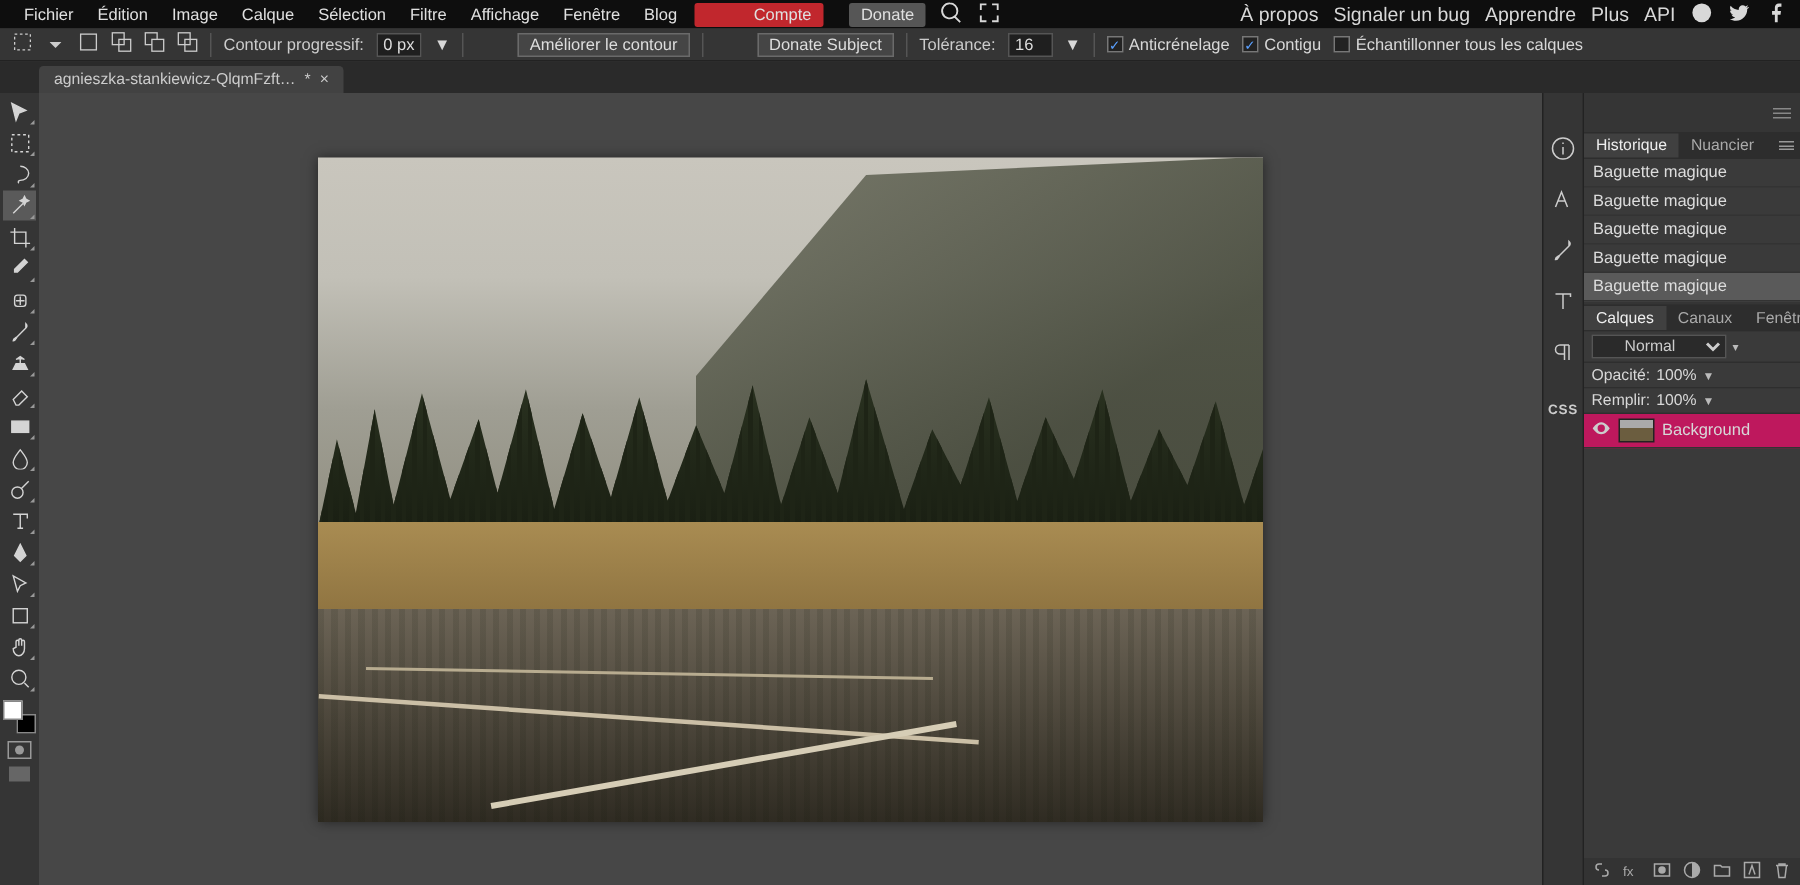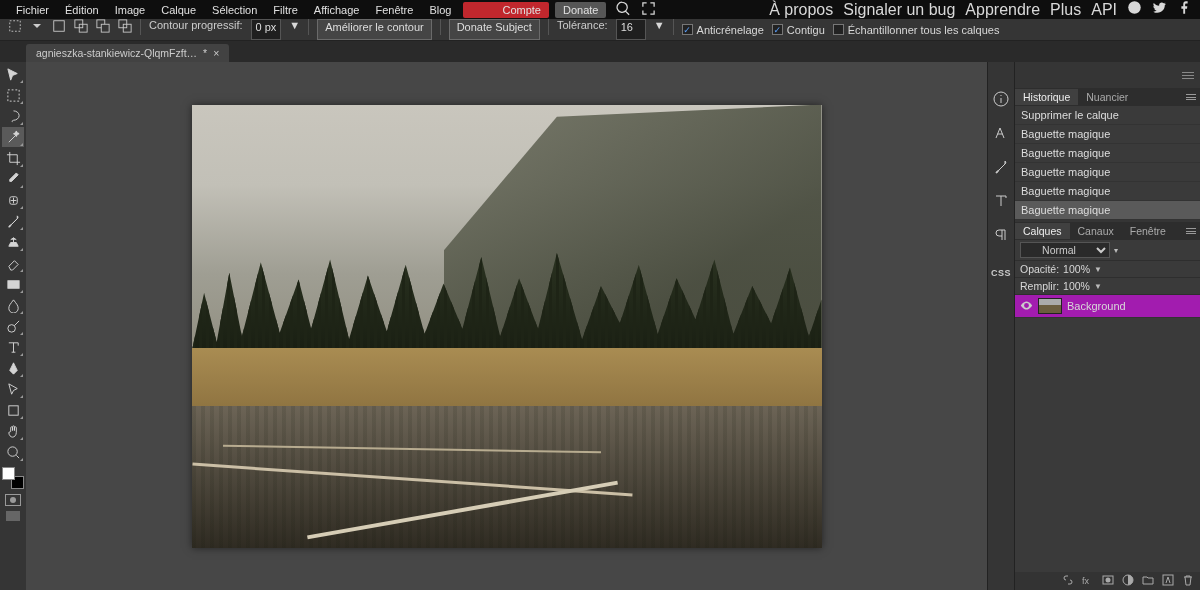--- a/index.html
+++ b/index.html
@@ -1,35 +1,35 @@
 <!DOCTYPE html>
 <html><head>
 <meta charset="utf-8">
 <style>
 * { margin: 0; padding: 0; box-sizing: border-box; font-family: -apple-system, BlinkMacSystemFont, "Segoe UI", Arial, sans-serif; }
 body { width: 1200px; height: 590px; background: #474747; color: #d8d8d8; font-size: 11px; overflow: hidden; }
 .menubar { height: 19px; background: #0e0e0e; display: flex; align-items: center; padding: 0 8px; }
 .menubar .menu-left { display: flex; gap: 0; align-items: center; }
 .menubar .menu-item { padding: 2px 8px; cursor: pointer; font-size: 11px; color: #e0e0e0; }
 .menubar .menu-item.acct { background: #c1272d; border-radius: 2px; margin-left: 4px; padding-left: 39px; }
-.menubar .menu-item.donate { background: #565656; border-radius: 2px; margin-left: 6px; }
+.menubar .menu-item.donate { background: #565656; border-radius: 2px; margin-left: 17px; }
 .menubar .spacer { flex: 1; }
-.menubar .menu-right { display: flex; gap: 10px; align-items: center; font-size: 16px; }
+.menubar .menu-right { display: flex; gap: 10px; align-items: center; font-size: 13px; }
 .menubar .menu-right span { cursor: pointer; }
 .menubar svg { width: 15px; height: 15px; fill: #d8d8d8; cursor: pointer; }
 .menubar .search-icon, .menubar .fullscreen-icon { margin-left: 10px; }
 
-.optionsbar { height: 22px; background: #353535; display: flex; padding: 0 8px; gap: 8px; border-bottom: 1px solid #222; font-size: 11px; }
+.optionsbar { height: 22px; background: #353535; display: flex; align-items: center; padding: 0 8px; gap: 8px; border-bottom: 1px solid #222; font-size: 11px; }
 .optionsbar .opt-icon svg { width: 14px; height: 14px; stroke: #ccc; fill: none; }
 .optionsbar .dd { width: 14px; height: 14px; display: flex; align-items: center; justify-content: center; }
 .optionsbar .dd svg { width: 8px; height: 8px; fill: #ccc; }
 .optionsbar .sep { width: 1px; height: 16px; background: #555; }
 .optionsbar .label { color: #ccc; }
 .optionsbar .input-box { background: #1f1f1f; border: 1px solid #555; padding: 1px 4px; min-width: 30px; color: #ddd; }
-.optionsbar .btnlike { background: #454545; border: 1px solid #6a6a6a; padding: 1px 7px; color: #ddd; cursor: pointer; font-size: 11px; }
+.optionsbar .btnlike { background: #454545; border: 1px solid #6a6a6a; padding: 1px 7px; color: #ddd; cursor: pointer; font-size: 11px; margin-left: 28px; }
 .optionsbar .chk { display: flex; align-items: center; gap: 4px; }
 .optionsbar .chk .box { width: 11px; height: 11px; background: #222; border: 1px solid #777; display: flex; align-items: center; justify-content: center; font-size: 9px; color: #5aa0ff; }
 
 .tabbar { height: 21px; background: #2a2a2a; display: flex; align-items: flex-end; padding: 0 0 0 26px; }
 .tab { background: #424242; padding: 3px 10px 3px 10px; font-size: 10.5px; color: #ccc; display: flex; align-items: flex-start; gap: 6px; border-top-left-radius: 3px; border-top-right-radius: 3px; }
 .tab .close { cursor: pointer; }
 
 .workspace { display: flex; height: calc(590px - 19px - 22px - 21px); }
 
 .toolcol { width: 26px; background: #353535; display: flex; flex-direction: column; align-items: center; padding-top: 2px; gap: 1px; }
@@ -54,41 +54,41 @@
 .canvas .water::before { content:""; position:absolute; inset:0; background: repeating-linear-gradient(90deg,rgba(20,25,12,.4) 0 4px,transparent 4px 9px); opacity:.3;}
 .canvas .log1 { position:absolute; bottom:15%; left:0; width:70%; height:3px; background:#cbbfa6; transform: rotate(4deg);}
 .canvas .log2 { position:absolute; bottom:8%; left:18%; width:50%; height:4px; background:#d6cdb6; transform: rotate(-10deg);}
 .canvas .log3 { position:absolute; bottom:22%; left:5%; width:60%; height:2px; background:#b8ac90; transform: rotate(1deg);}
 
 .rightcol { width: 27px; background: #353535; border-left:1px solid #222; display:flex; flex-direction:column; align-items:center; padding-top:28px; gap: 16px; }
 .rightcol .ic { width:18px; height:18px; display:flex; align-items:center; justify-content:center; cursor:pointer;}
 .rightcol svg { width:16px; height:16px; fill:#ccc; stroke:#ccc;}
 .rightcol .css-lbl { font-size:9px; font-weight:bold; color:#ccc; letter-spacing:.5px; margin-top:8px; }
 
-.panelcol { width: 186px; background: #353535; border-left:1px solid #222; display:flex; flex-direction:column; font-size:11px; }
+.panelcol { width: 145px; background: #353535; border-left:1px solid #222; display:flex; flex-direction:column; font-size:11px; }
 .panelcol .handle { height:26px; display:flex; justify-content:flex-end; align-items:center; padding-right:6px;}
 .panelcol .handle .bars { display:flex; flex-direction:column; gap:2px;}
 .panelcol .handle .bars span { width:12px; height:1px; background:#888;}
 .p-tabs { display:flex; background:#2d2d2d; height:18px; align-items:center; font-size:10.5px;}
 .p-tab { padding: 2px 8px; color:#aaa; cursor:pointer;}
 .p-tab.active { background:#404040; color:#eee;}
 .p-tabs .menu-b { margin-left:auto; margin-right:4px; display:flex; flex-direction:column; gap:1.5px; cursor:pointer;}
 .p-tabs .menu-b span { width:10px; height:1px; background:#999;}
 .hist-list { background:#3a3a3a; }
 .hist-item { padding:3px 6px; border-bottom:1px solid #333; cursor:pointer; color:#ddd; font-size:11px;}
 .hist-item.active { background:#5a5a5a;}
 
 .layers-panel { flex:1; display:flex; flex-direction:column; }
 .panel-row { display:flex; align-items:center; padding:2px 5px; gap:4px; background:#3a3a3a; border-bottom:1px solid #2e2e2e; font-size:10.5px; min-height:17px;}
 .panel-row select,.panel-row .sel { background:#2a2a2a; border:1px solid #555; color:#ccc; font-size:10.5px; padding:0 2px; flex:1; max-width:90px;text-align:center;}
 .panel-row .tri { font-size:8px; color:#bbb;}
 .lock-icons { display:flex; gap:5px; align-items:center;}
 .lock-icons svg { width:11px; height:11px; fill:#bbb;}
 .layer-list { flex:1; background:#3a3a3a;}
-.layer-row { display:flex; align-items:center; gap:5px; padding:3px 5px; background:#a21caf; border-bottom:1px solid #333;}
+.layer-row { display:flex; align-items:center; gap:5px; padding:3px 5px; background:#be185d; border-bottom:1px solid #333;}
 .layer-row .eye svg { width:13px; height:13px; fill:#ccc;}
 .layer-thumb { width:24px; height:16px; background: linear-gradient(#aaa 40%,#6b5d3f 40%); border:1px solid #222;}
 .panel-footer { height:18px; background:#333; display:flex; align-items:center; justify-content:flex-end; gap:8px; padding:0 6px;}
 .panel-footer svg { width:12px; height:12px; fill:#aaa; cursor:pointer;}
 </style>
 </head>
 <body>
 
 <div class="menubar">
   <div class="menu-left">
@@ -370,21 +370,20 @@
     <div class="p-tabs">
       <div class="p-tab active">Historique</div>
       <div class="p-tab">Nuancier</div>
       <div class="menu-b">
           <span></span>
           <span></span>
           <span></span>
         </div>
     </div>
     <div class="hist-list">
-      <div class="hist-item">Supprimer le calque</div>
       <div class="hist-item">Baguette magique</div>
       <div class="hist-item">Baguette magique</div>
       <div class="hist-item">Baguette magique</div>
       <div class="hist-item">Baguette magique</div>
       <div class="hist-item active">Baguette magique</div>
     </div>
 
     <div class="p-tabs" style="margin-top:2px">
       <div class="p-tab active">Calques</div>
       <div class="p-tab">Canaux</div>

